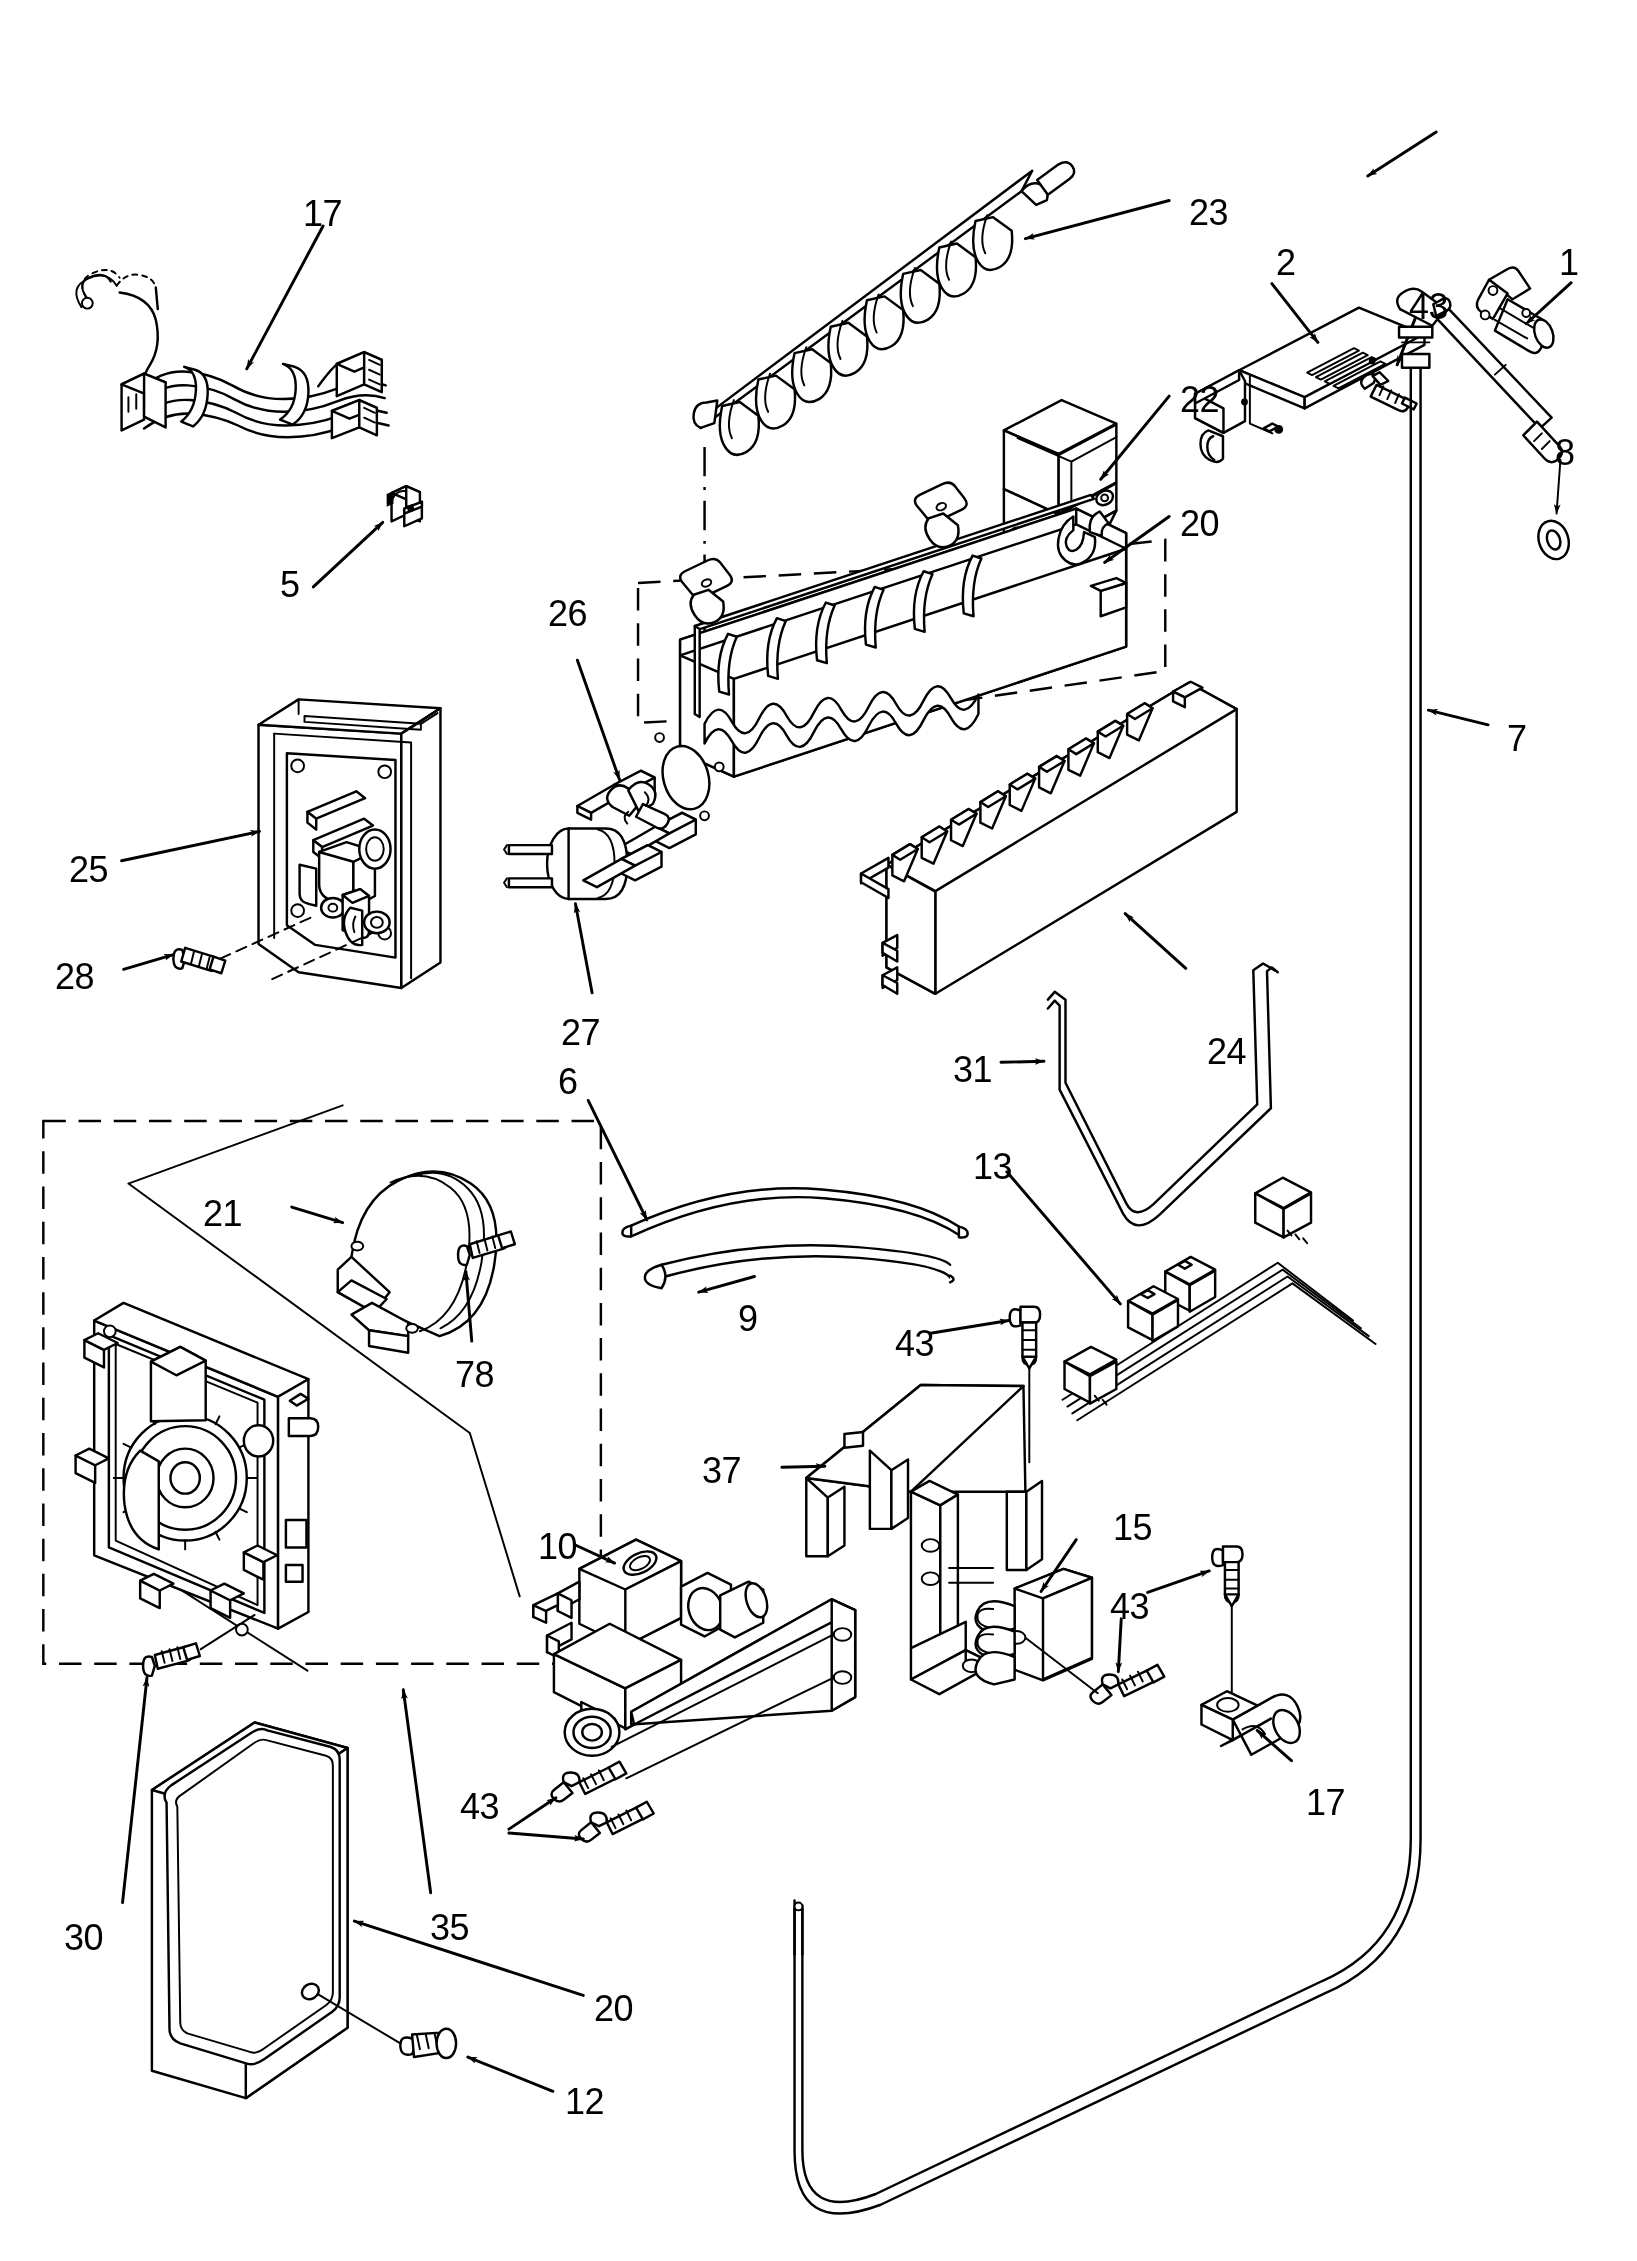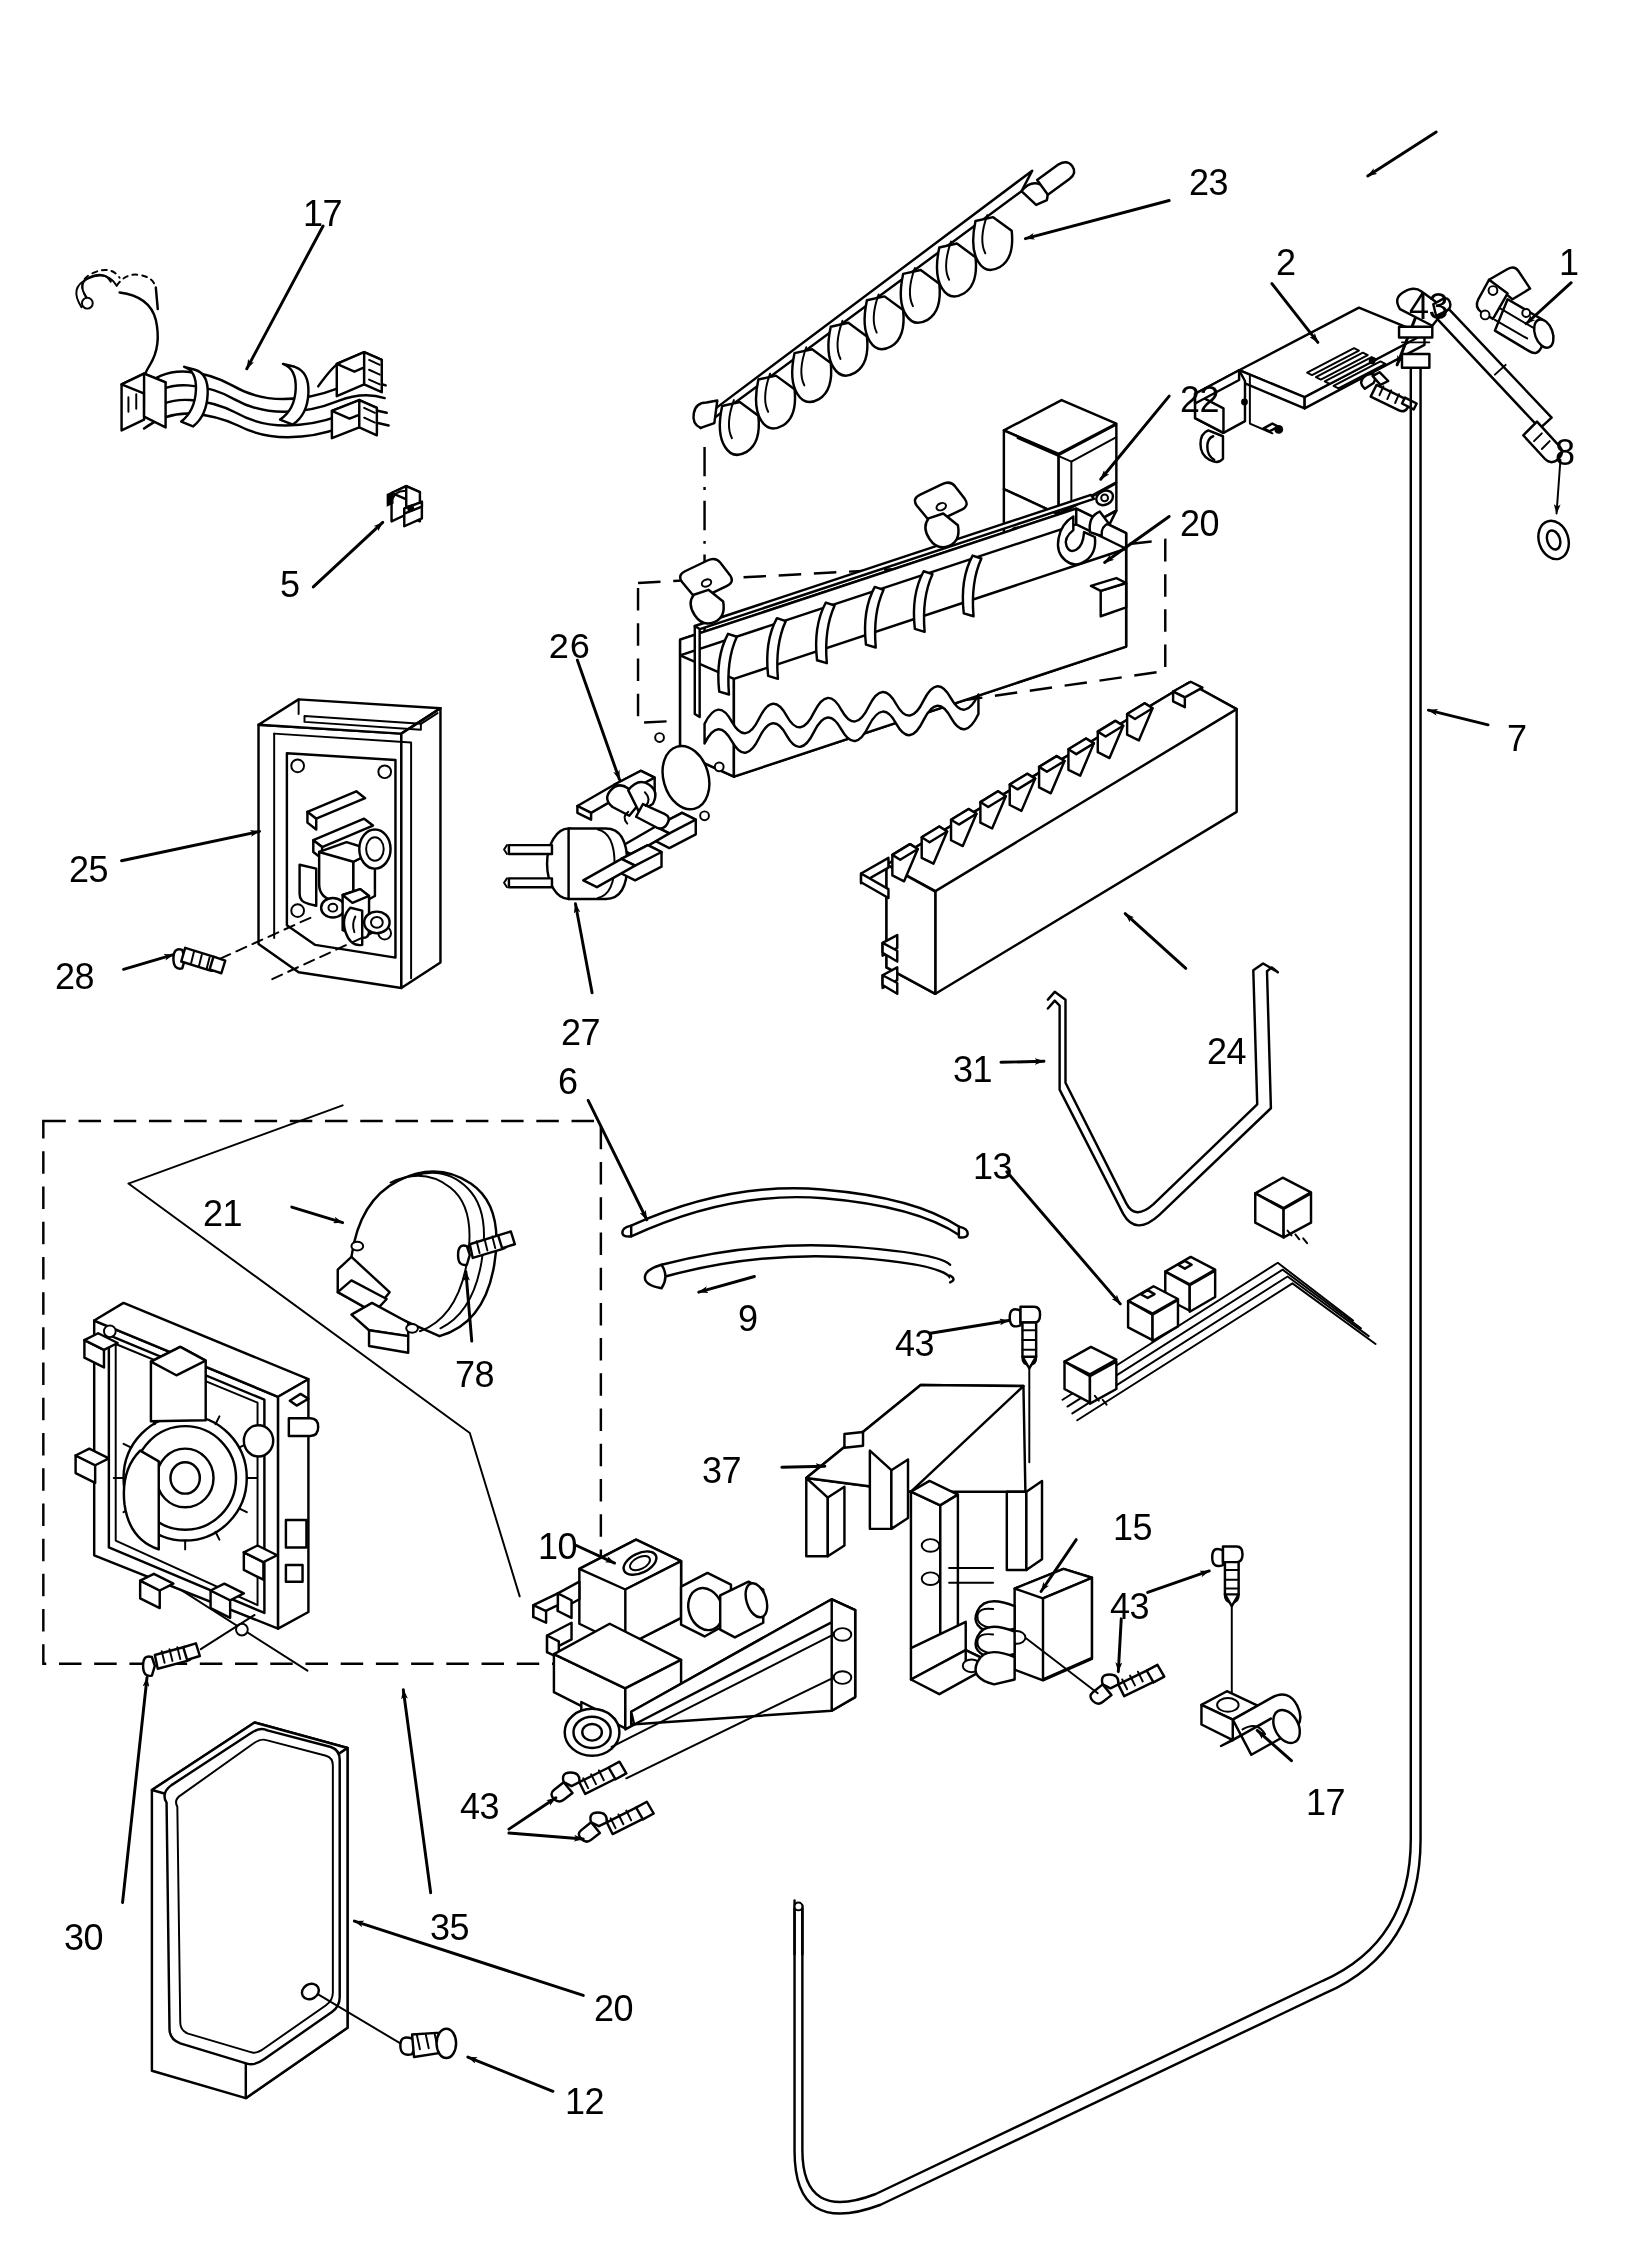--- a/index.html
+++ b/index.html
@@ -686,29 +686,29 @@
         </g>
       <ellipse class="lnw" cx="912" cy="4178" rx="20" ry="30"></ellipse>
       <path class="leadthin" d="M818,4178 L650,4078"></path>
     </g>
     <path class="lead" d="M1130,4276 L956,4206" marker-end="url(#ah)"></path>
 
   </svg>
 
   <div class="calloutlayer">
     <div class="callout" style="left:303px;top:196px;">17</div>
-    <div class="callout" style="left:1189px;top:165px;">23</div>
+    <div class="callout" style="left:1189px;top:195px;">23</div>
     <div class="callout" style="left:1276px;top:245px;">2</div>
     <div class="callout" style="left:1409px;top:289px;">43</div>
     <div class="callout" style="left:1559px;top:245px;">1</div>
     <div class="callout" style="left:1180px;top:382px;">22</div>
     <div class="callout" style="left:1555px;top:435px;">8</div>
     <div class="callout" style="left:280px;top:567px;">5</div>
     <div class="callout" style="left:1180px;top:506px;">20</div>
-    <div class="callout" style="left:548px;top:631px;font-family:Liberation Mono, monospace;">26</div>
+    <div class="callout" style="left:548px;top:596px;">26</div>
     <div class="callout" style="left:1507px;top:721px;">7</div>
     <div class="callout" style="left:69px;top:852px;">25</div>
     <div class="callout" style="left:55px;top:959px;">28</div>
     <div class="callout" style="left:1207px;top:1034px;">24</div>
     <div class="callout" style="left:561px;top:1015px;">27</div>
     <div class="callout" style="left:558px;top:1064px;">6</div>
     <div class="callout" style="left:953px;top:1052px;">31</div>
     <div class="callout" style="left:973px;top:1149px;">13</div>
     <div class="callout" style="left:203px;top:1196px;">21</div>
     <div class="callout" style="left:738px;top:1301px;">9</div>

